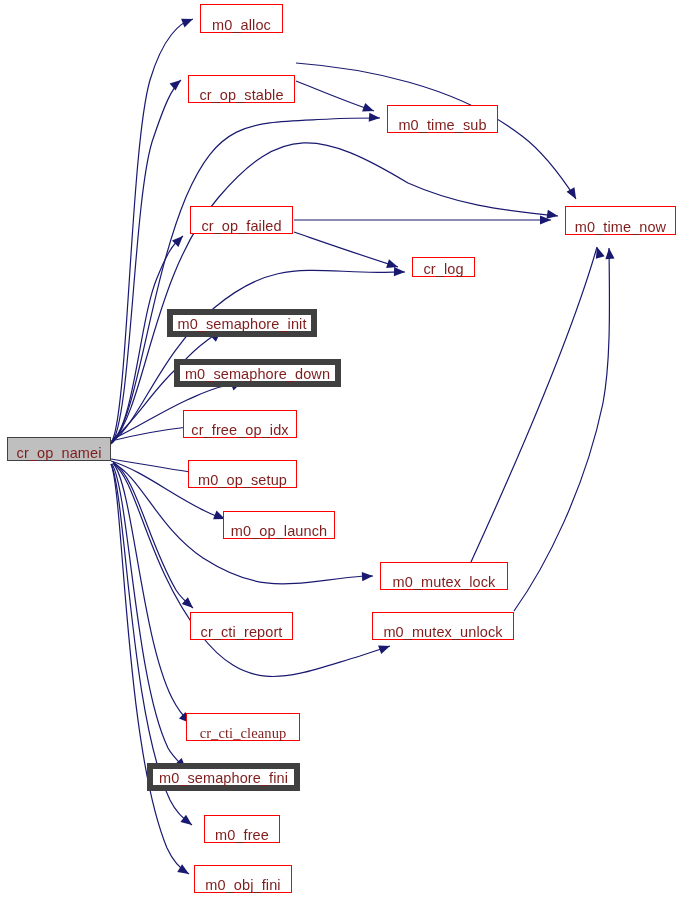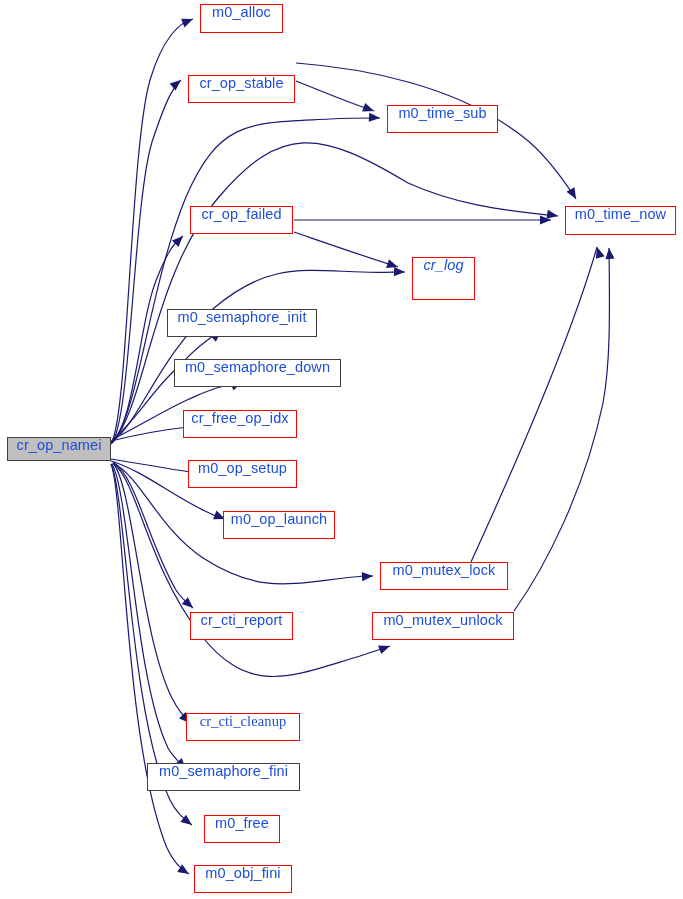--- a/index.html
+++ b/index.html
@@ -22,32 +22,32 @@
     position: absolute;
     left: 0;
     top: 0;
     width: 683px;
     height: 899px;
   }
   .gnode {
     position: absolute;
     box-sizing: border-box;
     display: flex;
-    align-items: flex-start;
+    align-items: flex-end;
     justify-content: center;
     font-size: 14.5px;
     line-height: 1;
-    color: #1d4ed8;
+    color: #7f1d1d;
     white-space: nowrap;
     background: #ffffff;
     border: 1px solid #ff0000;
     letter-spacing: 0.1px;
   }
   .gnode.kind-plain {
-    border: 1px solid #ef4444;
+    border: 6px solid #ef4444;
     background: #ffffff;
   }
   .gnode.kind-root {
     border: 1px solid #404040;
     background: #bfbfbf;
   }
   .gnode .nlabel {
     pointer-events: none;
   }
 </style>
@@ -123,21 +123,21 @@
       </div>
       <div class="gnode kind-linked" style="left: 387px; top: 105px; width: 111px; height: 28px; border-color: rgb(255, 0, 0);">
         <span class="nlabel">m0_time_sub</span>
       </div>
       <div class="gnode kind-linked" style="left: 565px; top: 206px; width: 111px; height: 29px; border-color: rgb(255, 0, 0);">
         <span class="nlabel">m0_time_now</span>
       </div>
       <div class="gnode kind-linked" style="left: 190px; top: 206px; width: 103px; height: 28px; border-color: rgb(255, 0, 0);">
         <span class="nlabel">cr_op_failed</span>
       </div>
-      <div class="gnode kind-linked" style="left: 412px; top: 257px; width: 63px; height: 43px; border-color: rgb(255, 0, 0); font-style: italic;">
+      <div class="gnode kind-linked" style="left: 412px; top: 257px; width: 63px; height: 20px; border-color: rgb(255, 0, 0);">
         <span class="nlabel">cr_log</span>
       </div>
       <div class="gnode kind-plain" style="left: 167px; top: 309px; width: 150px; height: 28px; border-color: rgb(64, 64, 64);">
         <span class="nlabel">m0_semaphore_init</span>
       </div>
       <div class="gnode kind-plain" style="left: 158px; top: 359px; width: 167px; height: 28px; border-color: rgb(64, 64, 64); margin-left: 16px;">
         <span class="nlabel">m0_semaphore_down</span>
       </div>
       <div class="gnode kind-linked" style="left: 183px; top: 410px; width: 114px; height: 28px; border-color: rgb(255, 0, 0);">
         <span class="nlabel">cr_free_op_idx</span>

